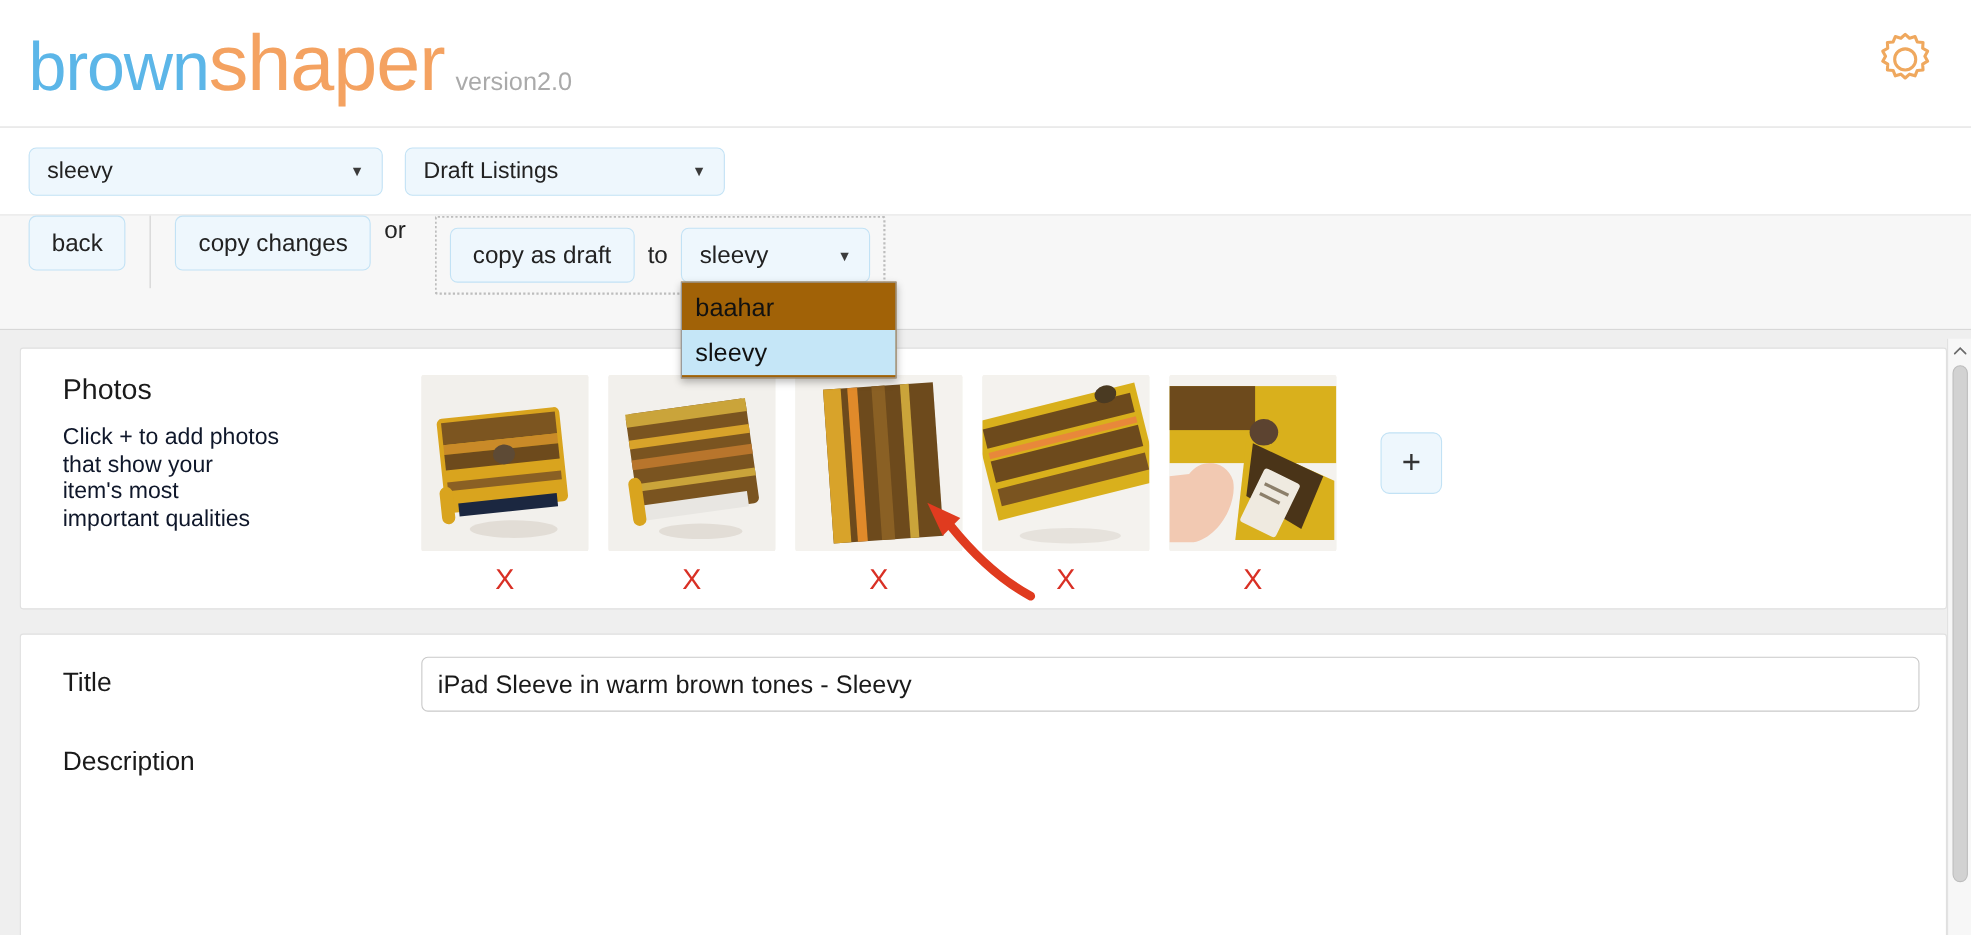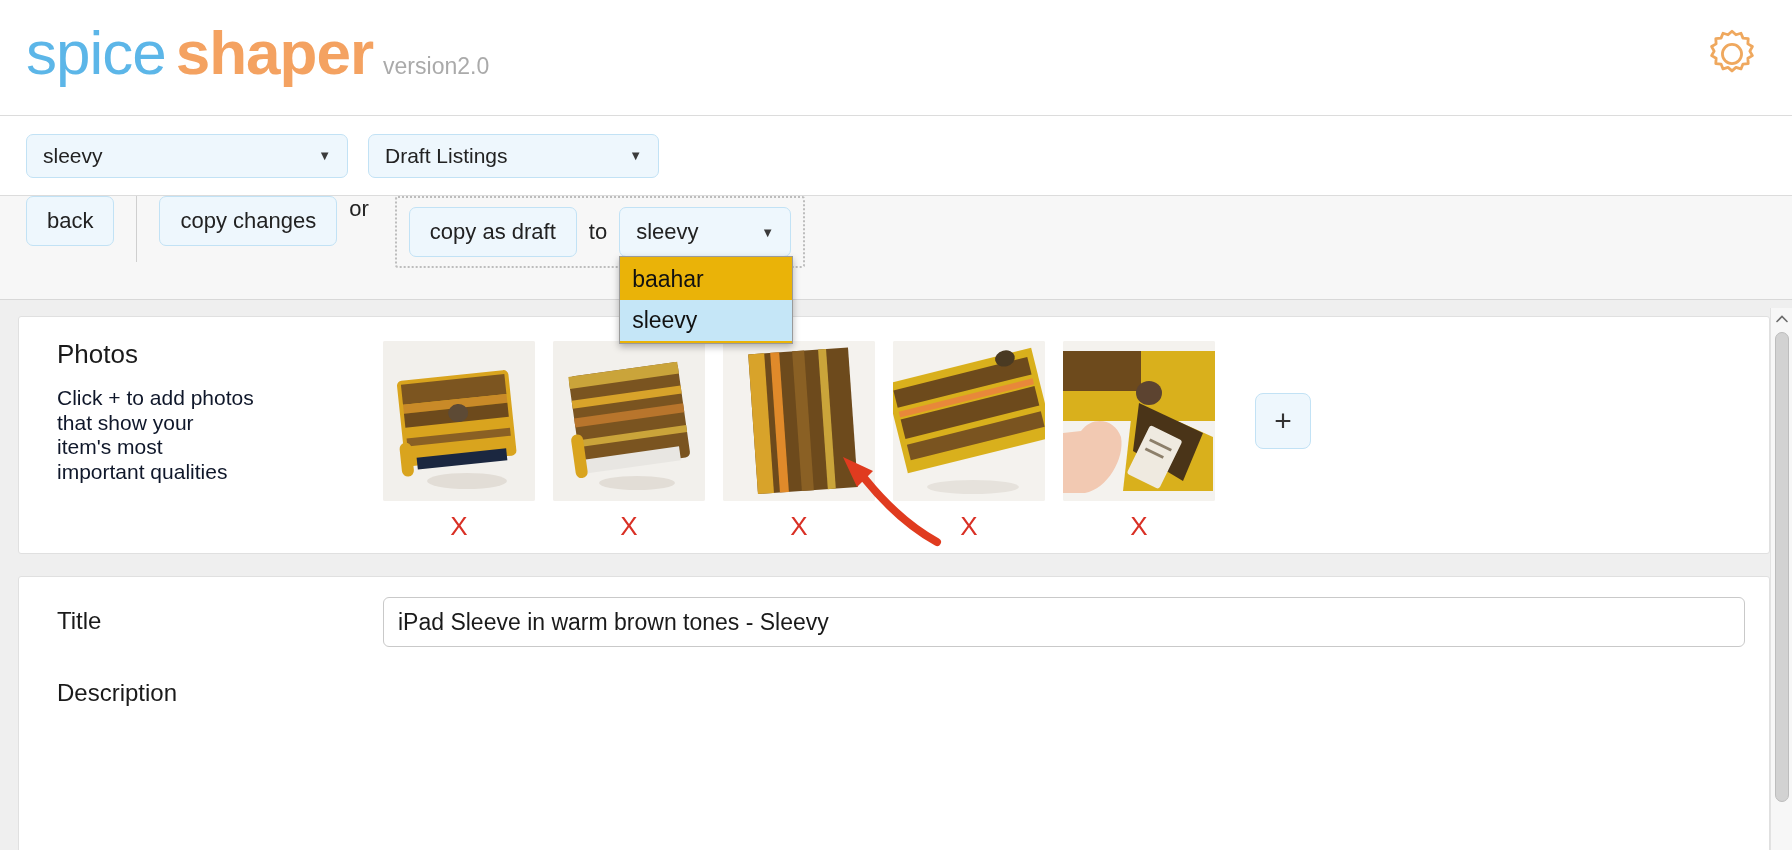--- a/index.html
+++ b/index.html
@@ -26,26 +26,26 @@
     align-items: baseline;
   }
   .logo-shop {
     font-size: 62px;
     font-weight: 400;
     color: #5cb6e8;
     letter-spacing: -1px;
     line-height: 1;
   }
   .logo-shaper {
-    font-size: 62px;
-    font-weight: 700;
+    font-size: 72px;
+    font-weight: 400;
     color: #f4a261;
     letter-spacing: -1px;
     line-height: 1;
-    margin-left: 10px;
+    margin-left: 0;
   }
   .logo-version {
     font-size: 23px;
     color: #aaaaaa;
     margin-left: 10px;
     line-height: 1;
   }
   .gear-btn {
     position: absolute;
     right: 32px; top: 26px;
@@ -136,22 +136,22 @@
     width: 172px;
     height: 50px;
     font-size: 22px;
   }
 
   
   .dd-menu {
     position: absolute;
     top: 48px;
     left: -1px;
-    width: 174px;
-    background: #eab308;
+    width: 196px;
+    background: #a16207;
     border: 1px solid #9a9a9a;
     box-shadow: 0 3px 7px rgba(0,0,0,.28);
     z-index: 50;
     padding: 2px 0;
   }
   .dd-item {
     font-size: 23px;
     color: #111;
     padding: 7px 12px;
     cursor: pointer;
@@ -309,21 +309,21 @@
     border: 1px solid #bdbdbd;
     border-radius: 7px;
     cursor: pointer;
   }
 </style>
 </head>
 <body>
 
 <div class="header">
   <div class="logo">
-    <span class="logo-shop">spice</span>
+    <span class="logo-shop">brown</span>
     <span class="logo-shaper">shaper</span>
     <span class="logo-version">version2.0</span>
   </div>
   <button class="gear-btn">
     <span>
       <svg width="56" height="56" viewBox="0 0 48 48">
         <path d="M24 4.5 l3.4 3.0 4.3-1.3 1.7 4.2 4.5 0.4 -0.3 4.5 3.9 2.3 -2.2 3.9 2.2 3.9 -3.9 2.3 0.3 4.5 -4.5 0.4 -1.7 4.2 -4.3-1.3 -3.4 3.0 -3.4-3.0 -4.3 1.3 -1.7-4.2 -4.5-0.4 0.3-4.5 -3.9-2.3 2.2-3.9 -2.2-3.9 3.9-2.3 -0.3-4.5 4.5-0.4 1.7-4.2 4.3 1.3 Z" fill="none" stroke="#efa85e" stroke-width="2.4" stroke-linejoin="round"></path>
         <circle cx="24" cy="24" r="8.2" fill="none" stroke="#efa85e" stroke-width="2.4"></circle>
       </svg>
     </span>

